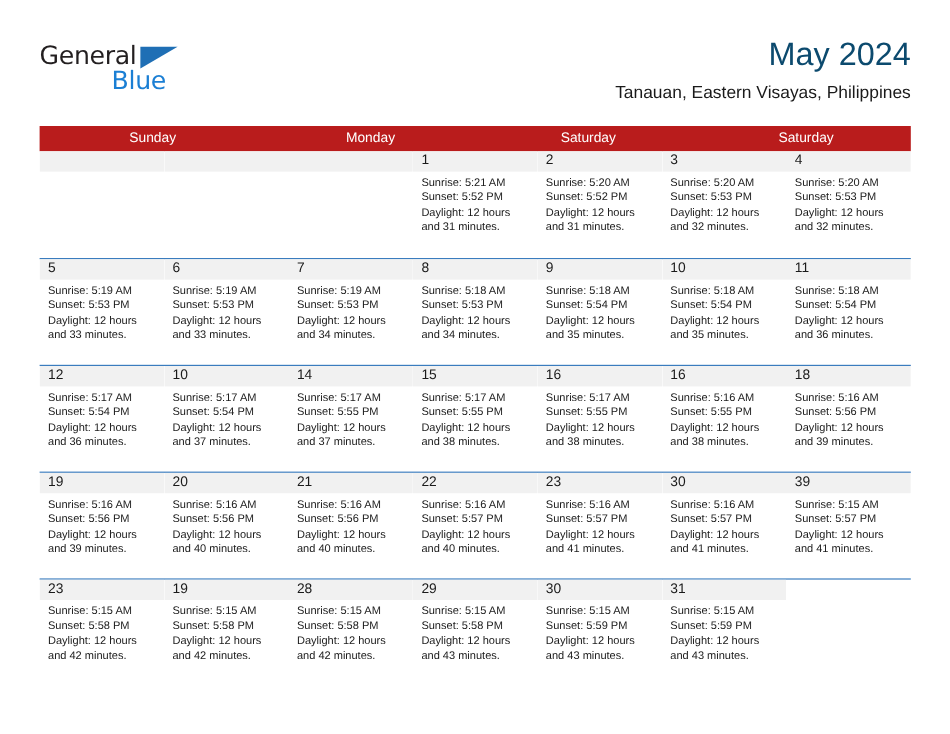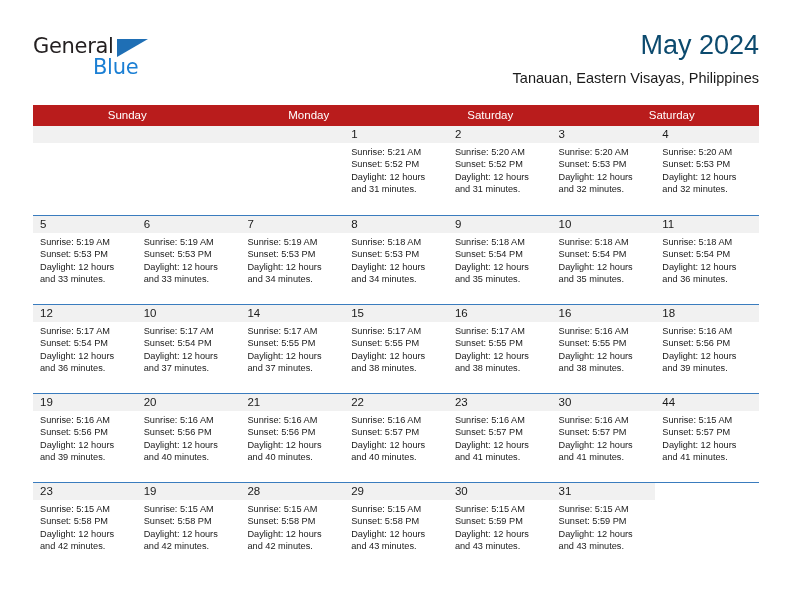--- a/index.html
+++ b/index.html
@@ -401,21 +401,21 @@
           <div class="cell">
             <span class="daynum">30</span>
             <div class="info">
               <div>Sunrise: 5:16 AM</div>
               <div>Sunset: 5:57 PM</div>
               <div>Daylight: 12 hours</div>
               <div>and 41 minutes.</div>
             </div>
           </div>
           <div class="cell">
-            <span class="daynum">44</span>
+            <span class="daynum">39</span>
             <div class="info">
               <div>Sunrise: 5:15 AM</div>
               <div>Sunset: 5:57 PM</div>
               <div>Daylight: 12 hours</div>
               <div>and 41 minutes.</div>
             </div>
           </div>
         </div>
         <div class="week">
           <div class="cell">

